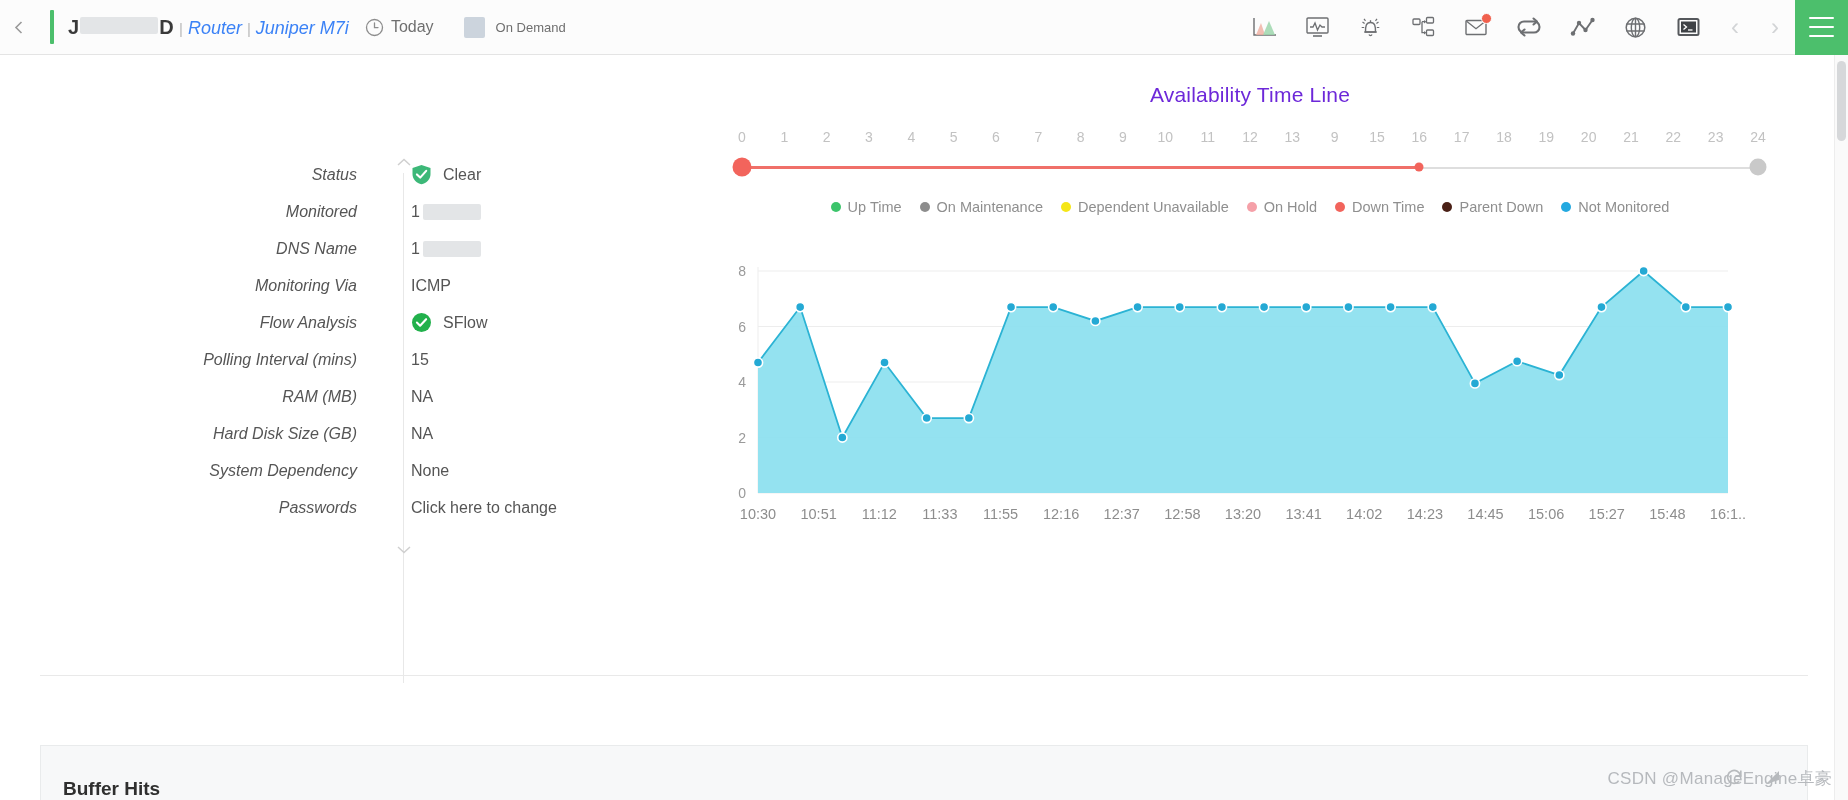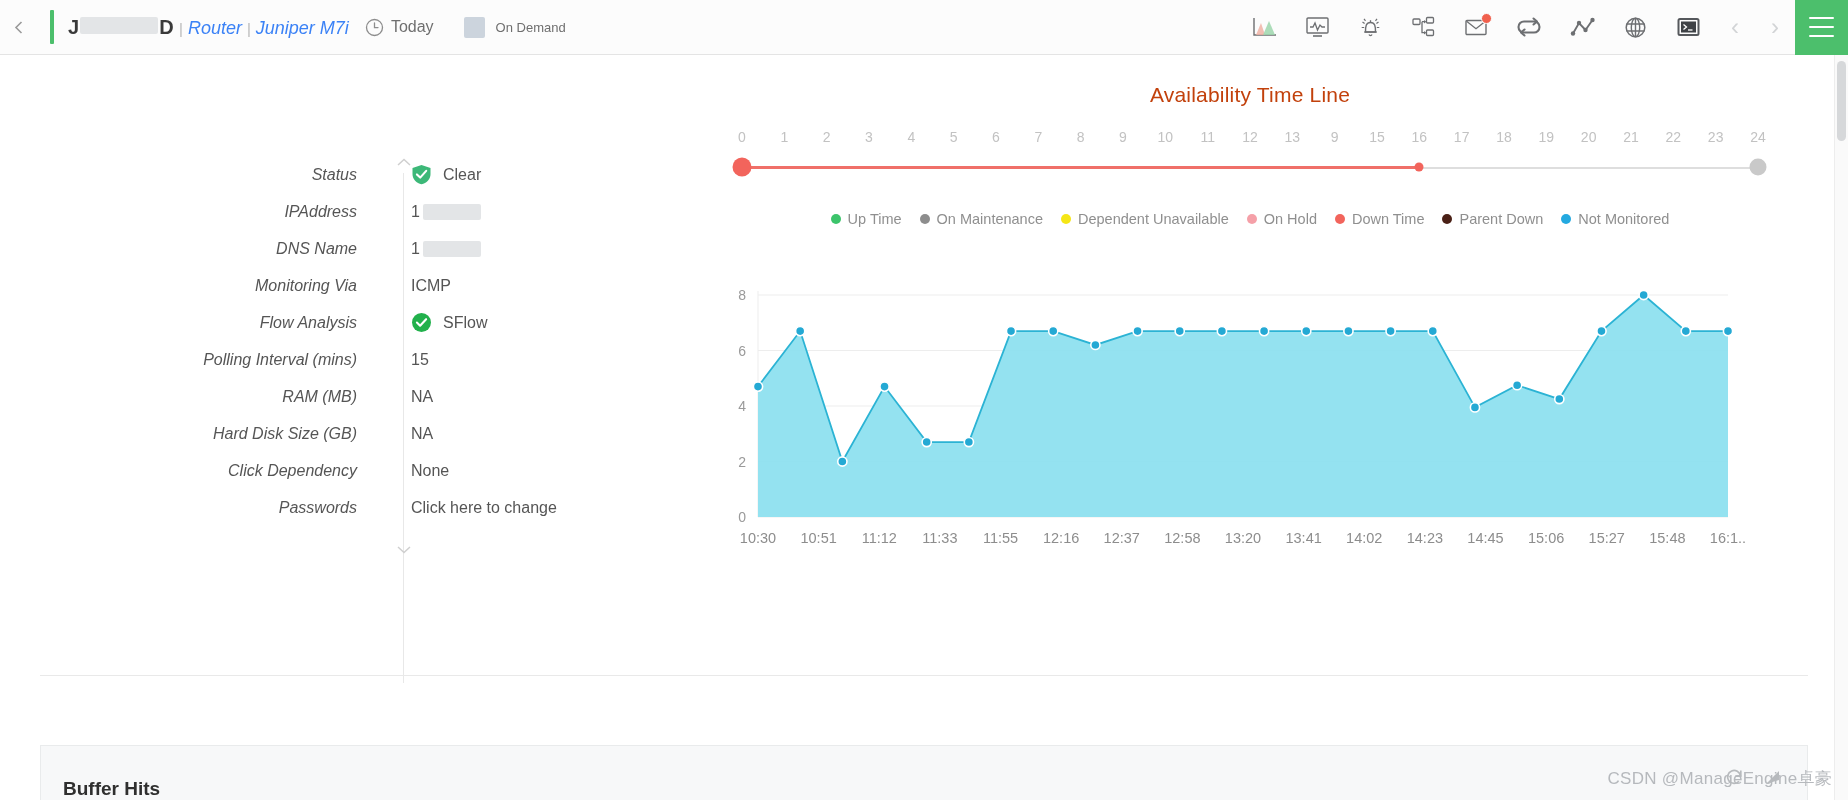--- a/index.html
+++ b/index.html
@@ -90,39 +90,39 @@
   }
   .det-value .redact{height:16px;margin-left:3px;}
   .r-ip{width:58px;}
   .r-dns{width:58px;}
   .st-ico{width:21px;height:21px;flex:0 0 auto;margin-right:11px;}
   .clip-top{position:absolute;left:0;top:0;width:620px;height:10px;background:#fff;}
 
   
   .availbox{position:absolute;left:720px;top:0;width:1060px;height:605px;}
   .avail-title{
-    text-align:center;font-size:21px;color:#c2410c;margin-top:28px;letter-spacing:.2px;
+    text-align:center;font-size:21px;color:#6d28d9;margin-top:28px;letter-spacing:.2px;
   }
   .hour-scale{
     position:relative;margin:22px 22px 0 22px;height:18px;
   }
   .hour-scale span{
     position:absolute;top:0;transform:translateX(-50%);
     font-size:14px;color:#c2c2c2;
   }
   .tl-track{position:relative;margin:8px 22px 0 22px;height:26px;}
   .tl-line-red{position:absolute;top:11px;height:3px;background:#f07069;}
   .tl-line-grey{position:absolute;top:12px;height:1.5px;background:#dedede;}
   .tl-knob{position:absolute;border-radius:50%;transform:translate(-50%,-50%);top:12px;}
   .tl-knob.big-red{width:19px;height:19px;background:#f2645c;}
   .tl-knob.sm-red{width:9px;height:9px;background:#f2645c;}
   .tl-knob.grey{width:17px;height:17px;background:#c9c9c9;}
 
   .legend{display:flex;justify-content:center;align-items:center;margin-top:14px;flex-wrap:nowrap;}
-  .leg-item{display:flex;align-items:center;margin:16px 9px;white-space:nowrap;}
+  .leg-item{display:flex;align-items:center;margin:4px 9px;white-space:nowrap;}
   .leg-dot{width:10px;height:10px;border-radius:50%;margin-right:7px;flex:0 0 auto;}
   .leg-txt{font-size:14.5px;color:#8f8f8f;}
 
   .plot{position:relative;margin:34px 0 0 0;height:300px;}
   .plot svg{display:block;}
 
   .hr{position:absolute;left:40px;top:620px;width:1768px;height:1px;background:#e9e9e9;}
 
   
   .card{
@@ -301,21 +301,21 @@
      <div class="det-label">Status</div>
      <div class="det-value">
                 <span class="st-ico"><svg width="21" height="21" viewBox="0 0 21 21">
                     <path d="M10.5 1 L19.5 4 V10 C19.5 15.5 15.5 19 10.5 20.3 C5.5 19 1.5 15.5 1.5 10 V4 Z" fill="#3cb878"></path>
                     <path d="M5.9 10.4 L9.2 13.6 L15.2 6.9" fill="none" stroke="#fff" stroke-width="2.1" stroke-linecap="round" stroke-linejoin="round"></path>
                   </svg></span>
                 <span>Clear</span>
               </div>
    </div>
             <div class="det-row">
-     <div class="det-label">IPAddress</div>
+     <div class="det-label">Monitored</div>
      <div class="det-value">
                 <span>1</span>
                 <span class="redact r-ip"></span>
               </div>
    </div>
             <div class="det-row">
      <div class="det-label">DNS Name</div>
      <div class="det-value">
                 <span>1</span>
                 <span class="redact r-dns"></span>
@@ -349,21 +349,21 @@
                 <span>NA</span>
               </div>
    </div>
             <div class="det-row">
      <div class="det-label">Hard Disk Size (GB)</div>
      <div class="det-value">
                 <span>NA</span>
               </div>
    </div>
             <div class="det-row">
-     <div class="det-label">Click Dependency</div>
+     <div class="det-label">System Dependency</div>
      <div class="det-value">
                 <span>None</span>
               </div>
    </div>
             <div class="det-row">
      <div class="det-label">Passwords</div>
      <div class="det-value">
                 <span>Click here to change</span>
               </div>
    </div>

